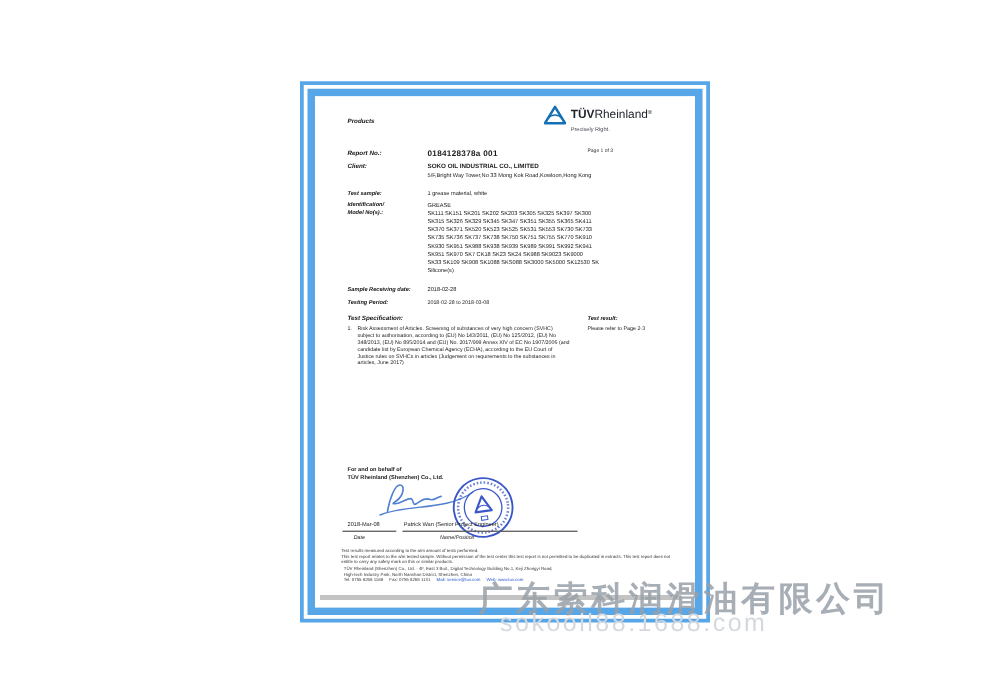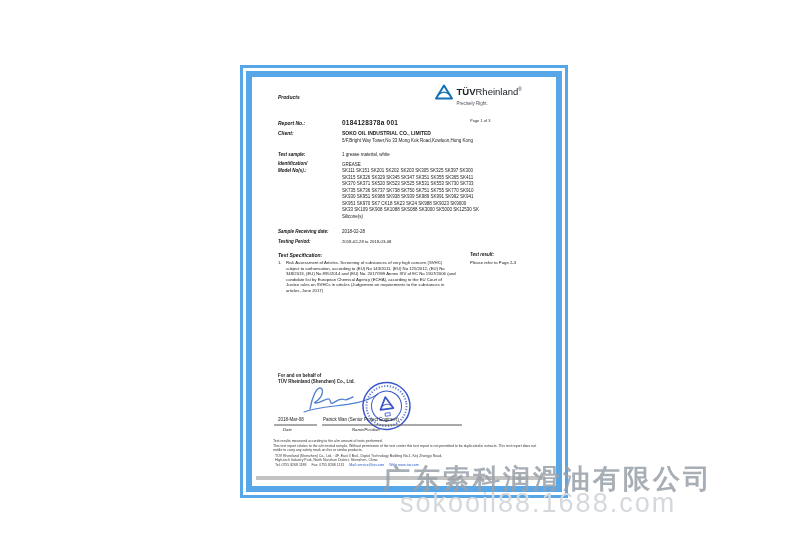--- a/index.html
+++ b/index.html
@@ -77,21 +77,21 @@
   .footer span { margin-right:8px; }
 
   .shadow-bar { left:8px; top:798px; width:578px; height:8px; background:#b9b9b9; opacity:0.85; }
 
   
   .wm-cn {
     left:383px; top:461px; z-index:3; font-size:27px; font-weight:bold;
     color:#98a1a9; opacity:0.85; letter-spacing:3px; white-space:nowrap;
   }
   .wm-url {
-    left:400px; top:488px; z-index:3; font-size:27px;
+    left:400px; top:488px; z-index:3; font-size:20px;
     color:#d5d9dd; letter-spacing:2px; white-space:nowrap;
   }
 </style>
 </head>
 <body>
 
 <div class="cert-outer">
   <div class="cert-inner">
     <div class="paper">
 

